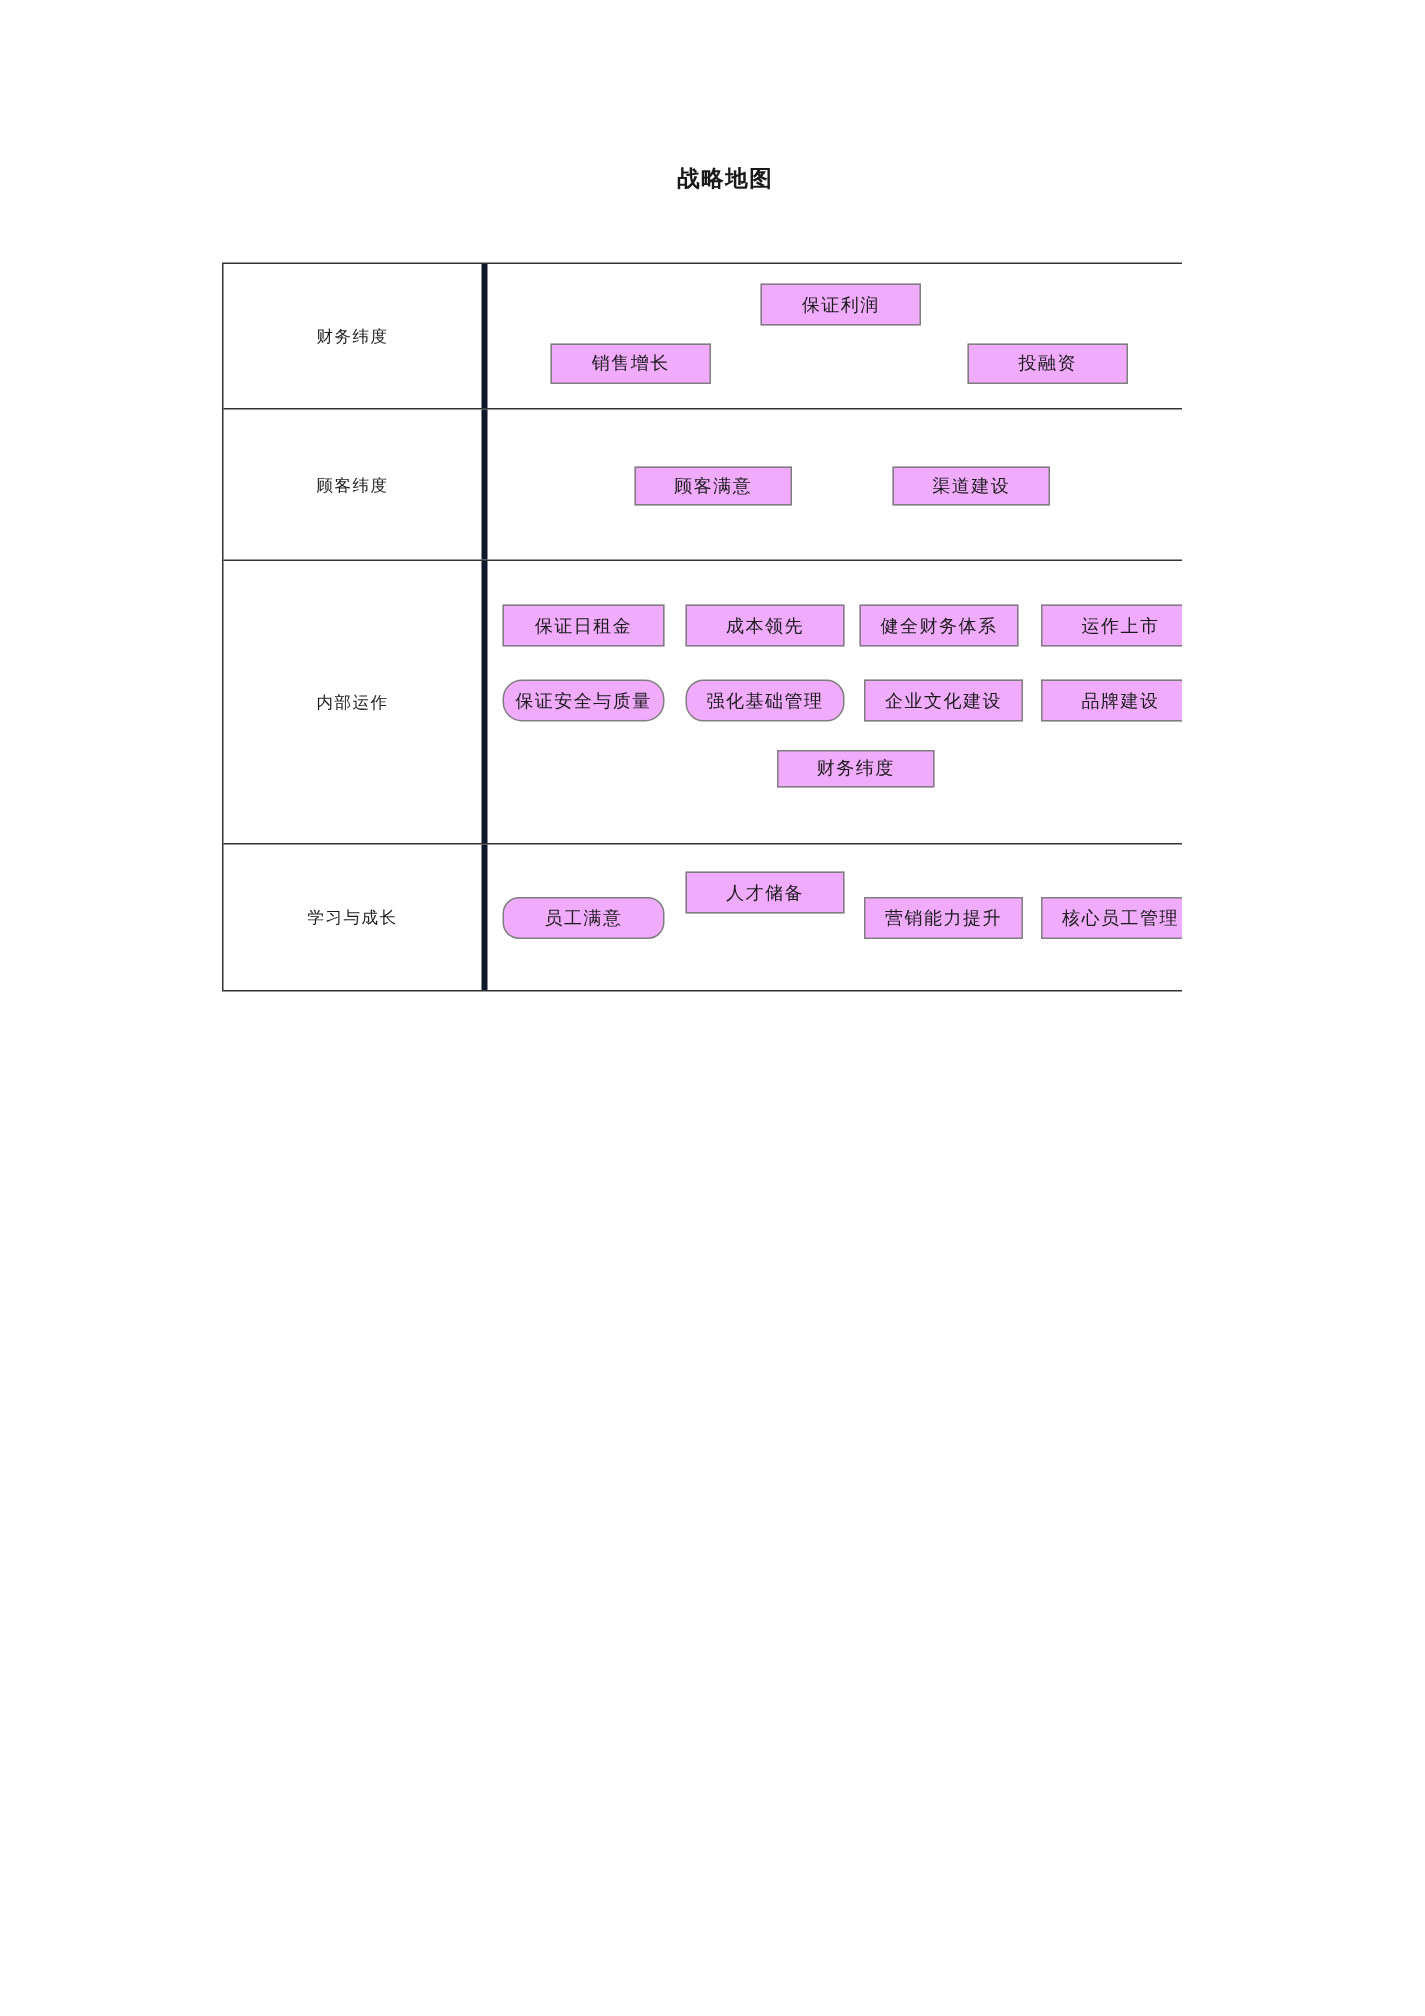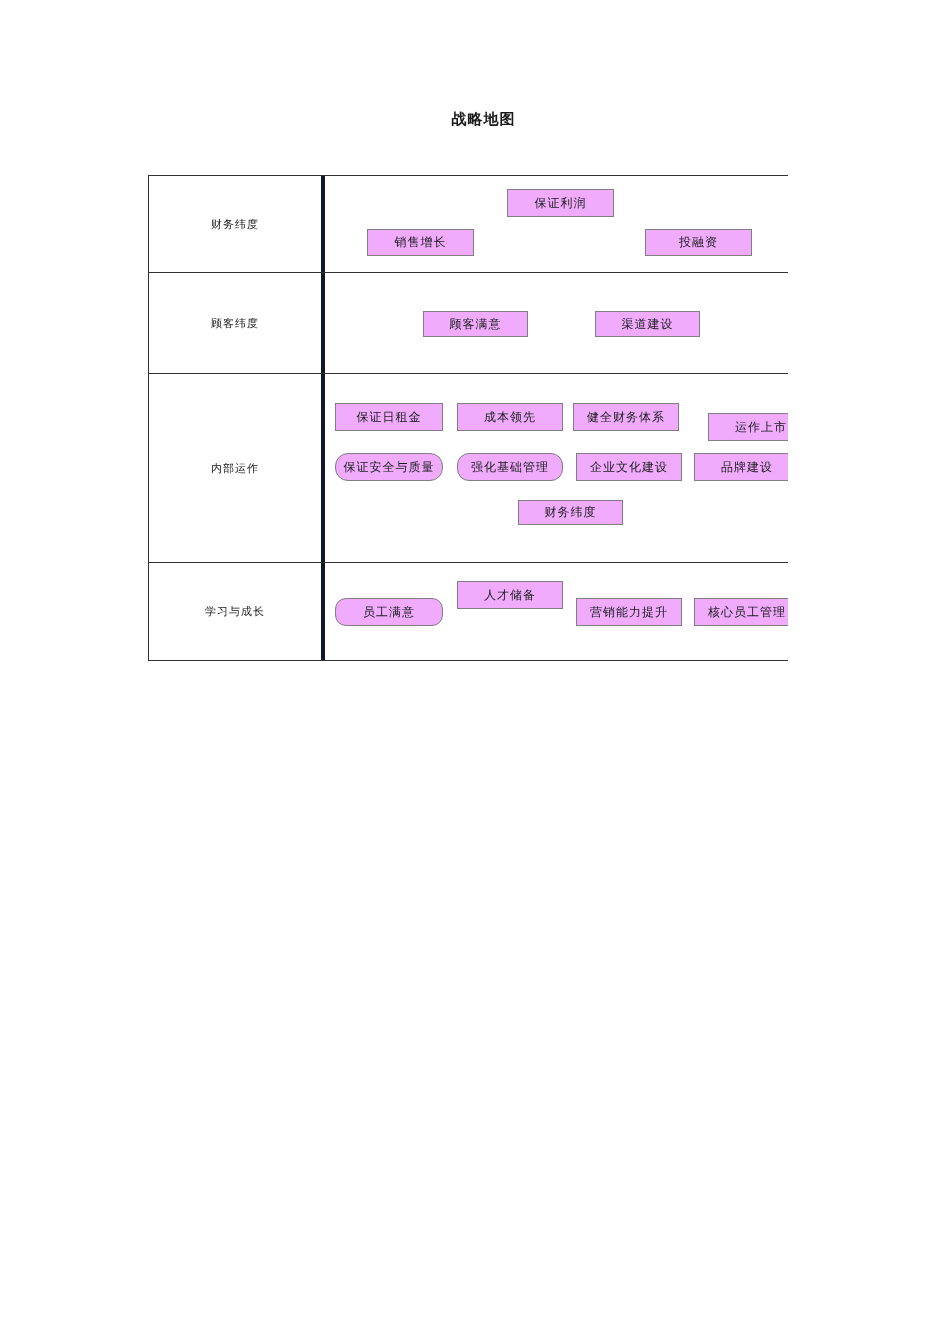--- a/index.html
+++ b/index.html
@@ -76,21 +76,21 @@
   .n-profit   { left: 182px; top: 13px; width: 107px; height: 28px; }
   .n-sales    { left: 42px;  top: 53px; width: 107px; height: 27px; }
   .n-invest   { left: 320px; top: 53px; width: 107px; height: 27px; }
   
   .n-satisfy  { left: 98px;  top: 38px; width: 105px; height: 26px; }
   .n-channel  { left: 270px; top: 38px; width: 105px; height: 26px; }
   
   .n-rent     { left: 10px;  top: 29px; width: 108px; height: 28px; }
   .n-cost     { left: 132px; top: 29px; width: 106px; height: 28px; }
   .n-finsys   { left: 248px; top: 29px; width: 106px; height: 28px; }
-  .n-ipo      { left: 369px; top: 39px; width: 106px; height: 28px; margin-left: 14px; }
+  .n-ipo      { left: 369px; top: 29px; width: 106px; height: 28px; }
   .n-safety   { left: 10px;  top: 79px; width: 108px; height: 28px; border-radius: 13px; }
   .n-basemgmt { left: 132px; top: 79px; width: 106px; height: 28px; border-radius: 12px; }
   .n-culture  { left: 251px; top: 79px; width: 106px; height: 28px; }
   .n-brand    { left: 369px; top: 79px; width: 106px; height: 28px; }
   .n-strategy { left: 193px; top: 126px; width: 105px; height: 25px; }
   
   .n-empsat   { left: 10px;  top: 35px; width: 108px; height: 28px; border-radius: 11px; }
   .n-talent   { left: 132px; top: 18px; width: 106px; height: 28px; }
   .n-mktskill { left: 251px; top: 35px; width: 106px; height: 28px; }
   .n-keyemp   { left: 369px; top: 35px; width: 106px; height: 28px; }

